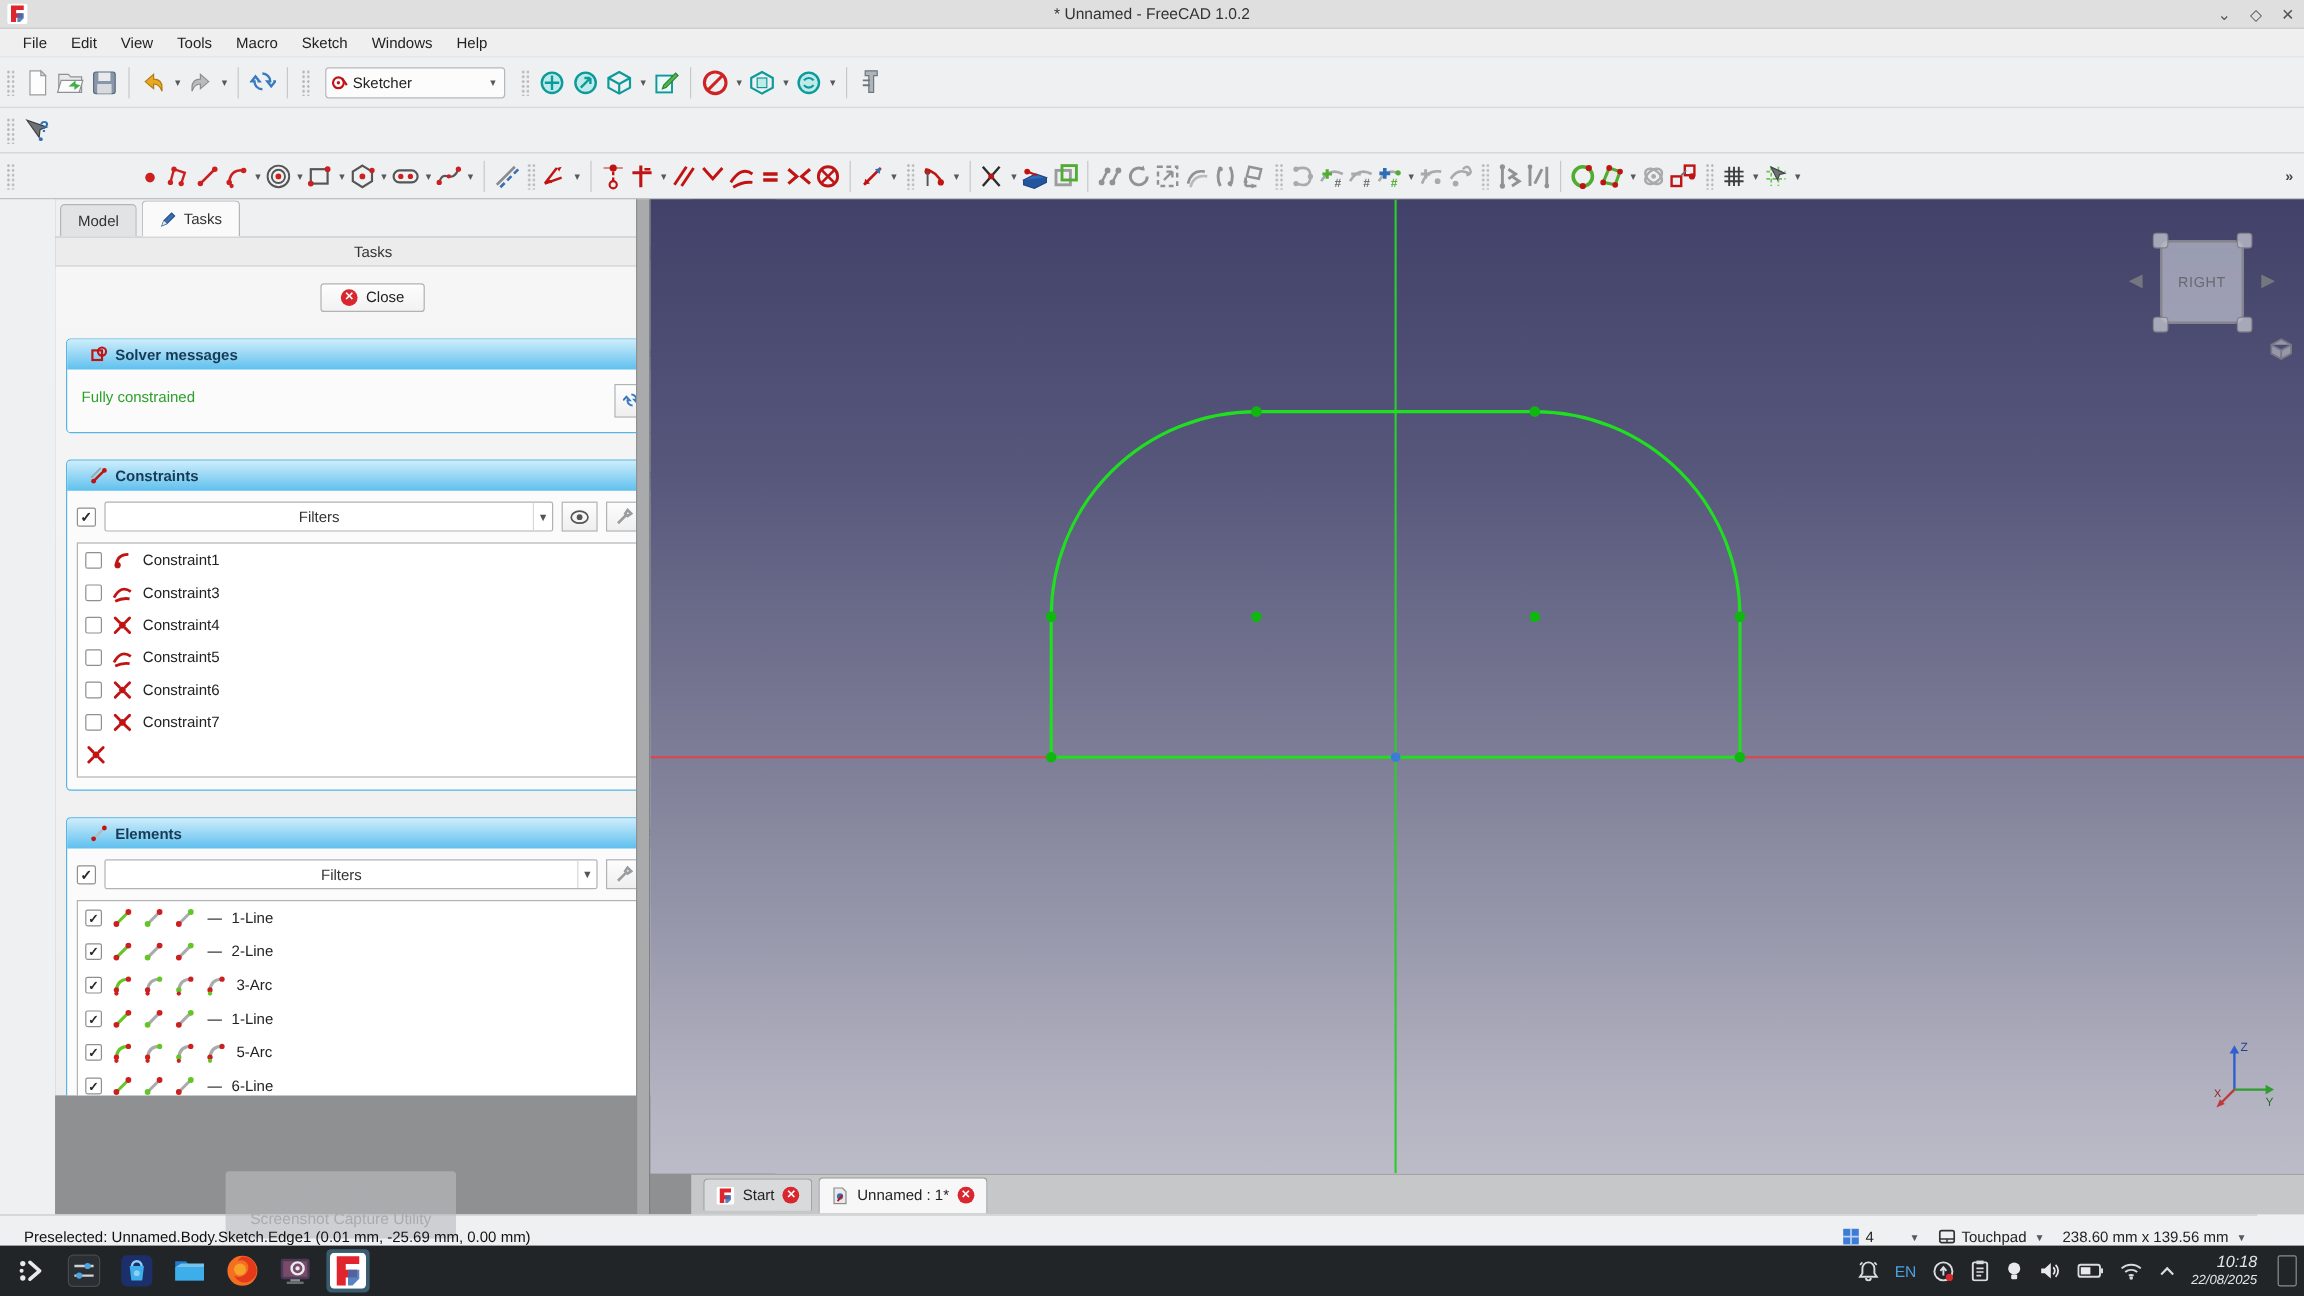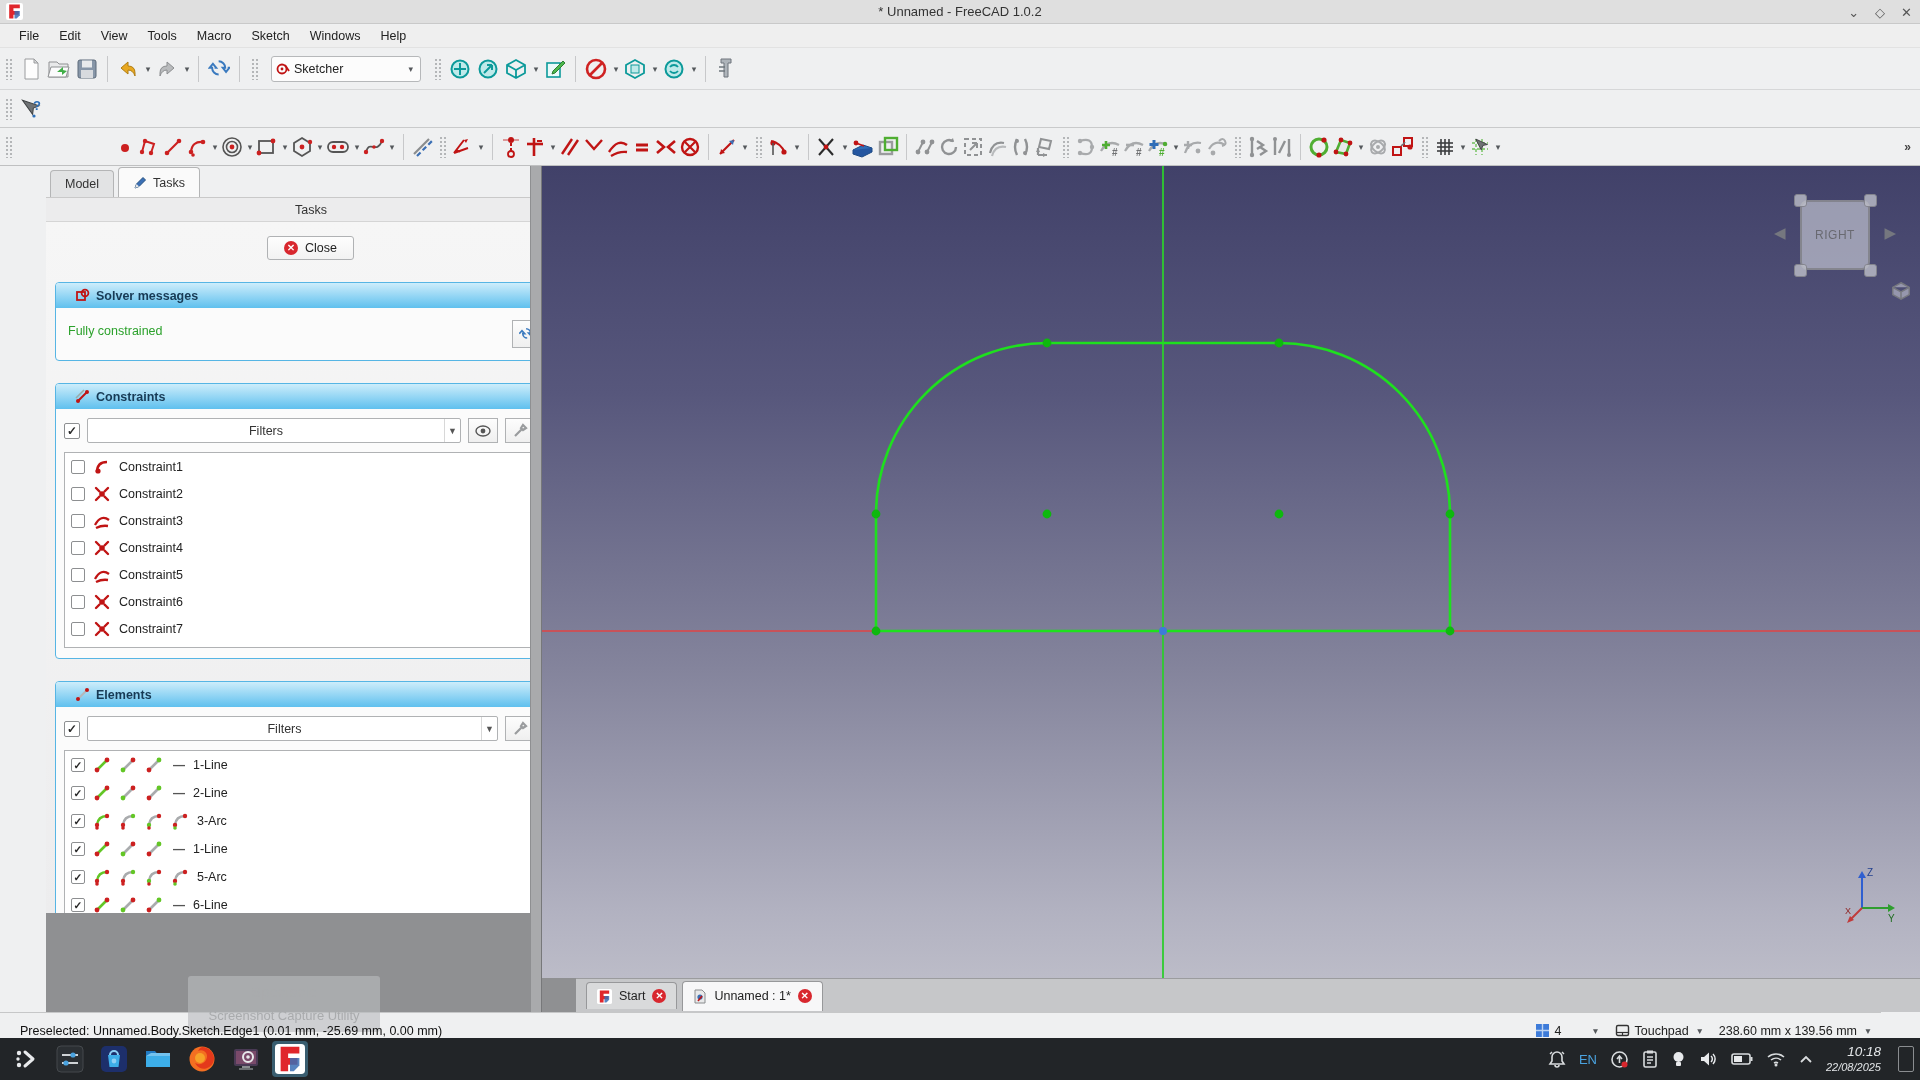--- a/index.html
+++ b/index.html
@@ -783,27 +783,20 @@
           <div class="lrow">
               <span class="cb small"></span>
               <svg class="i18">
                 <use href="#sym-tangent-point"></use>
               </svg>
               <span class="llabel">Constraint1</span>
             </div>
           <div class="lrow">
               <span class="cb small"></span>
               <svg class="i18">
-                <use href="#sym-coincident"></use>
-              </svg>
-              <span class="llabel">Constraint2</span>
-            </div>
-          <div class="lrow">
-              <span class="cb small"></span>
-              <svg class="i18">
                 <use href="#sym-tangent"></use>
               </svg>
               <span class="llabel">Constraint3</span>
             </div>
           <div class="lrow">
               <span class="cb small"></span>
               <svg class="i18">
                 <use href="#sym-coincident"></use>
               </svg>
               <span class="llabel">Constraint4</span>

